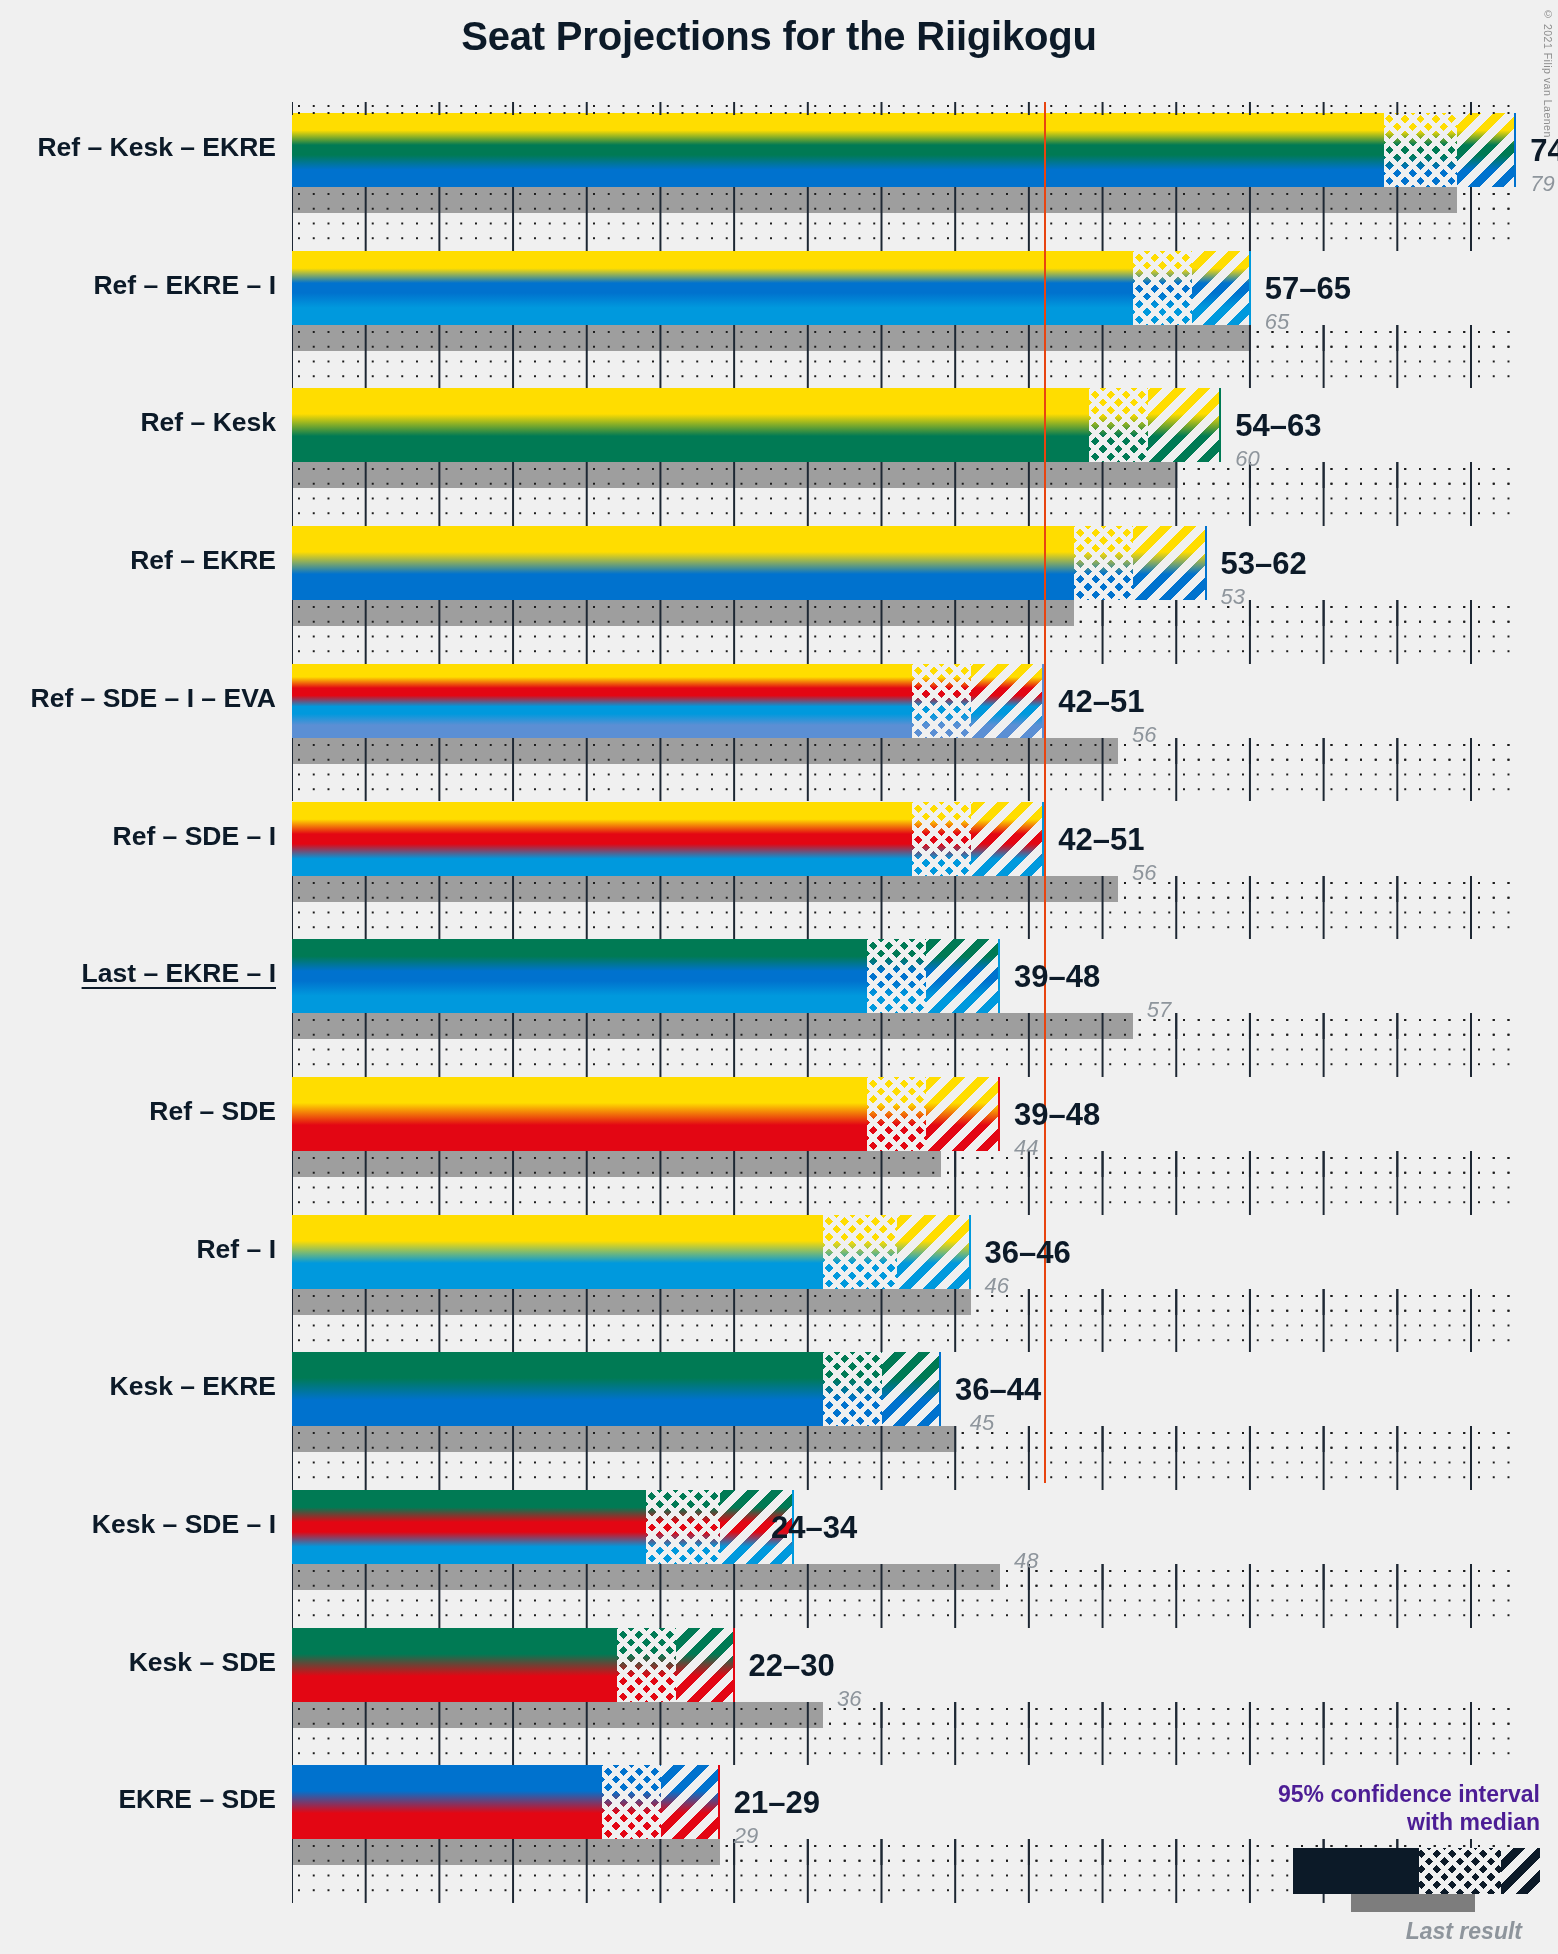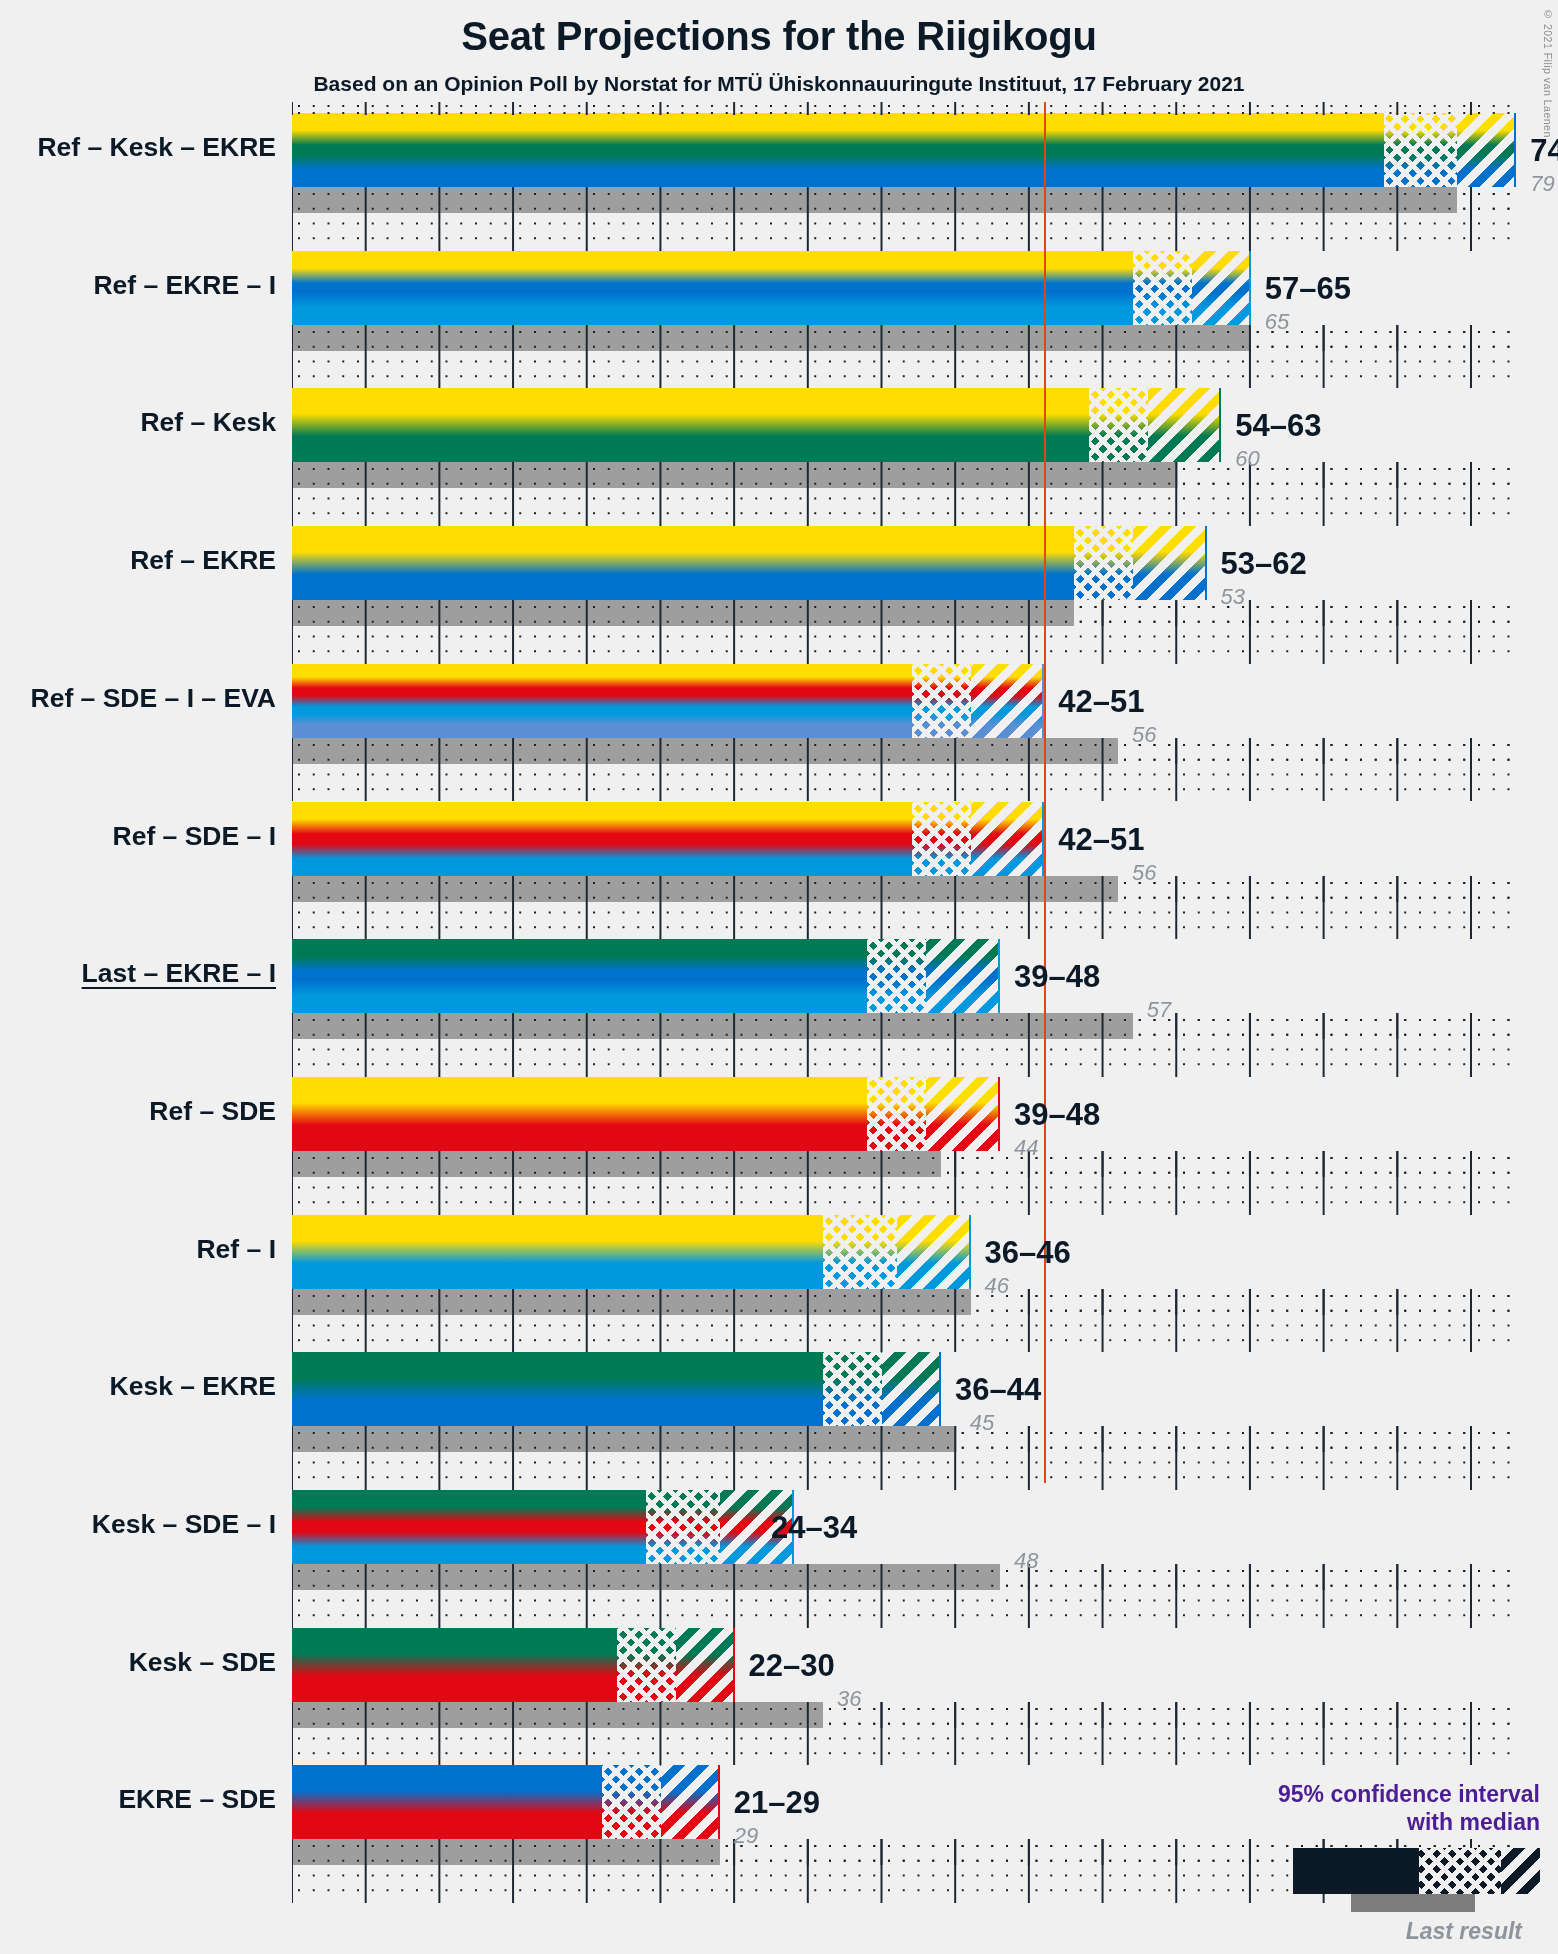--- a/index.html
+++ b/index.html
@@ -214,21 +214,20 @@
     text-align: right;
     padding-right: 18px;
   }
 </style>
 </head>
 <body>
 
 <div id="page">
 
   <div id="title">Seat Projections for the Riigikogu</div>
-  <div id="subtitle">Based on an Opinion Poll by Norstat for MTÜ Ühiskonnauuringute Instituut, 17 February 2021</div>
   <div id="copyright">© 2021 Filip van Laenen</div>
 
   <div id="plot">
       <div class="row" style="top: 0px; height: 137.7px;">
         <div class="gridband" style="top: 74px; height: 63.7px; width: 1224px;"></div>
         <div class="gridlines" style="top: 74px; height: 63.7px; width: 1224px;"></div>
         <div class="lastresult" style="top: 74px; width: 1165.25px;"></div>
         <div class="gridband" style="top: 74px; height: 26px; width: 1224px;"></div>
         <div class="gridlines" style="top: 74px; height: 26px; width: 1224px;"></div>
         <div class="bar" style="top: 0px; height: 74px; width: 1224.25px;">

